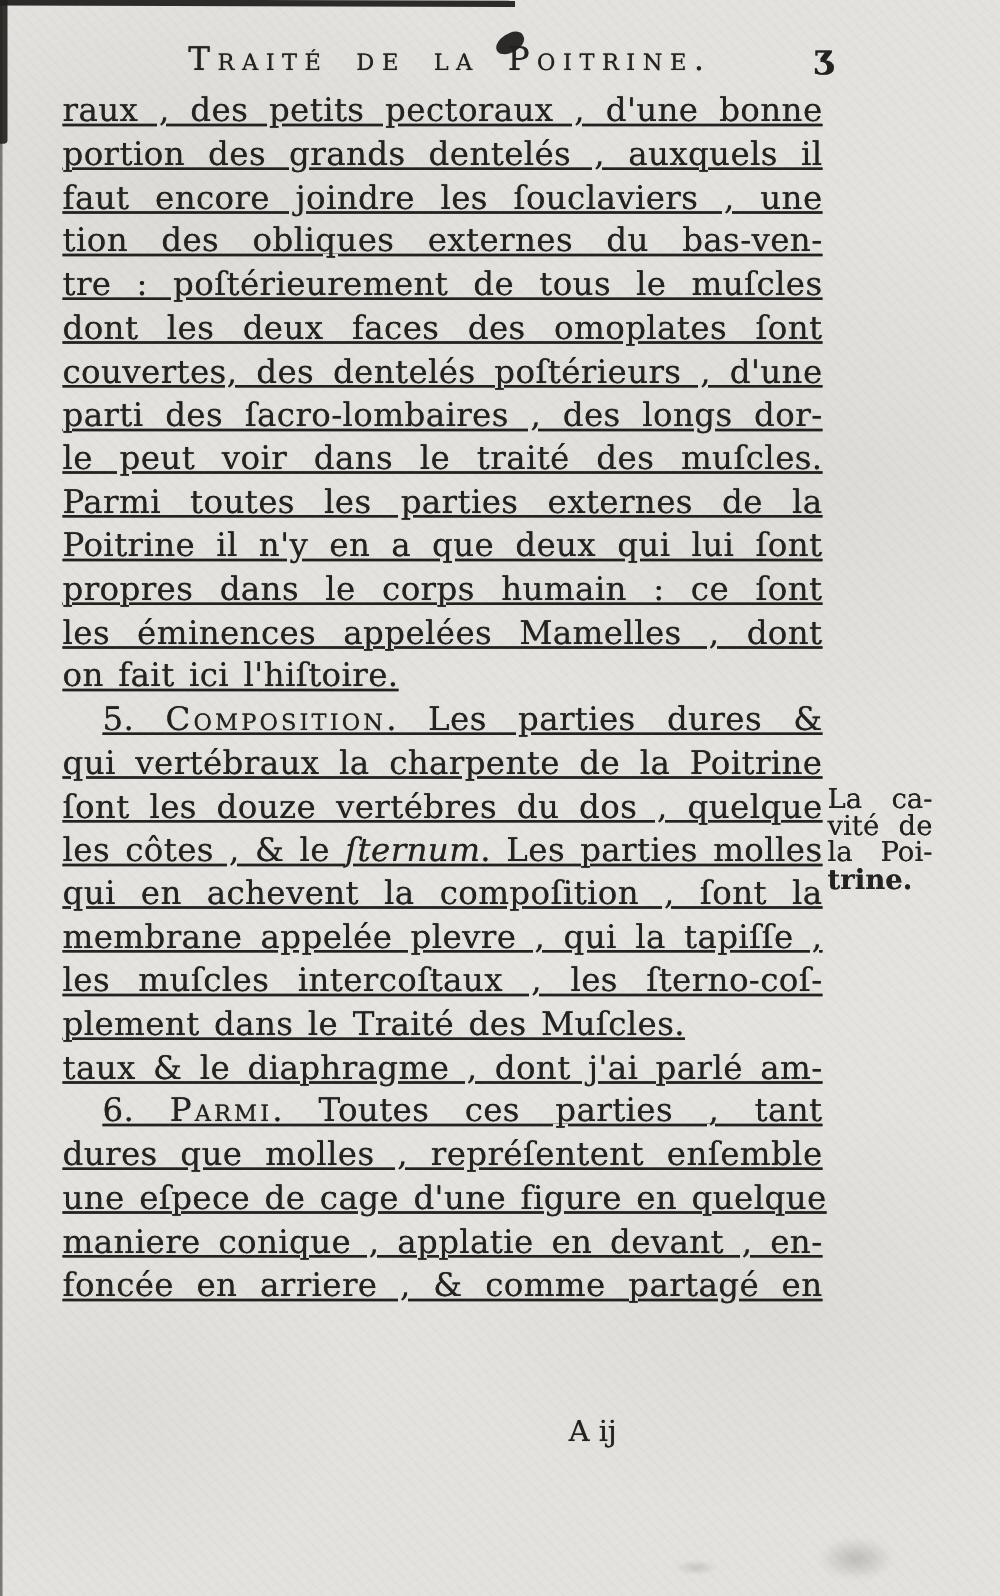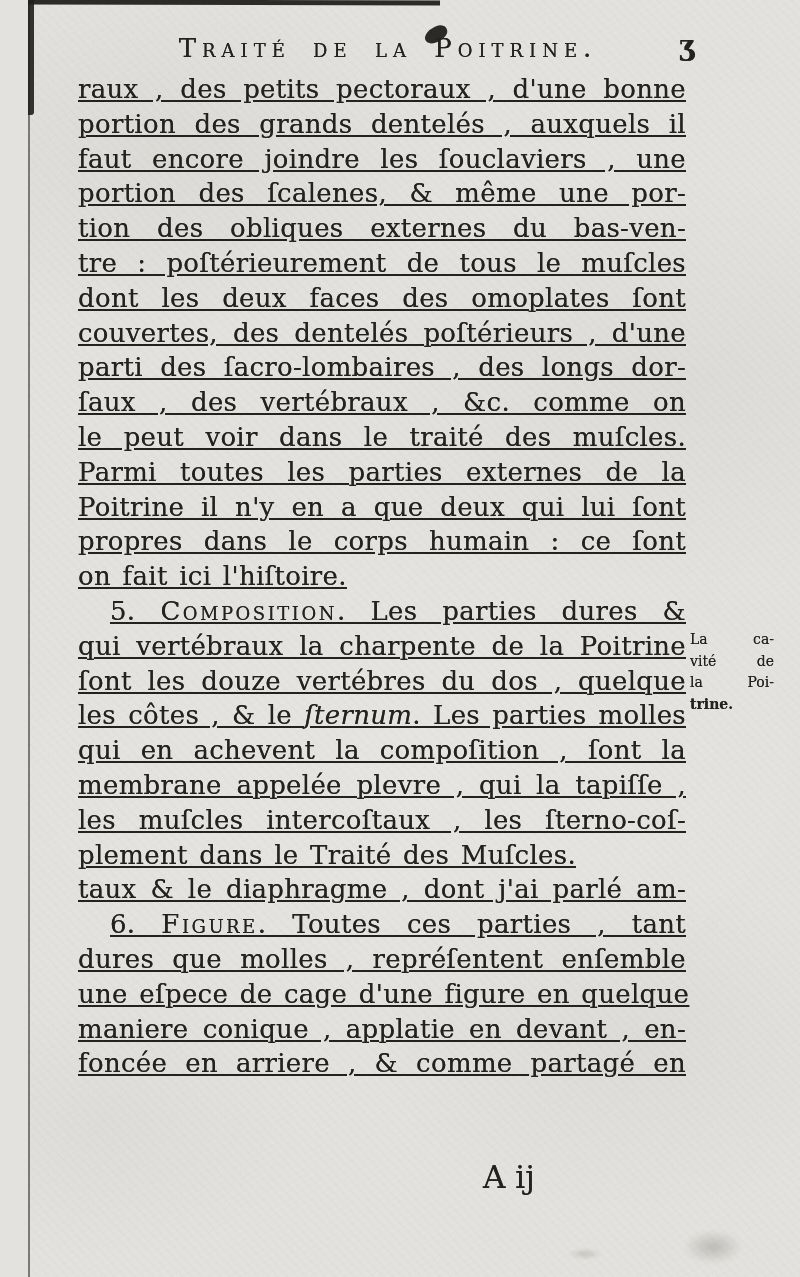--- a/index.html
+++ b/index.html
@@ -14,21 +14,20 @@
     background-color:var(--paper,#e3e2de);
     background-image:
       radial-gradient(ellipse 420px 260px at 18% 12%, rgba(120,118,110,.07), transparent 70%),
       radial-gradient(ellipse 500px 300px at 85% 30%, rgba(120,118,110,.06), transparent 70%),
       radial-gradient(ellipse 600px 380px at 50% 60%, rgba(255,255,255,.10), transparent 75%),
       radial-gradient(ellipse 380px 240px at 78% 82%, rgba(120,118,110,.06), transparent 70%),
       radial-gradient(ellipse 300px 200px at 10% 88%, rgba(120,118,110,.05), transparent 70%),
       repeating-linear-gradient(47deg, rgba(110,108,100,.022) 0 2px, transparent 2px 7px),
       repeating-linear-gradient(-31deg, rgba(110,108,100,.018) 0 1px, transparent 1px 6px);
     color:var(--ink,#232220);
-    margin-left:28px;
   }
   
   .edge-top{position:absolute;left:0;top:0;width:412px;height:5px;background:#1c1b19;transform:skewY(.15deg);opacity:.92;}
   .edge-left-hair{position:absolute;left:0;top:0;width:2px;height:1277px;background:#44423e;opacity:.65;}
   .edge-left-top{position:absolute;left:0;top:0;width:6px;height:115px;background:#201f1d;opacity:.9;border-radius:0 0 3px 0;}
   .ink-blob{position:absolute;left:396px;top:27px;width:24px;height:15px;background:#171614;border-radius:60% 40% 55% 45%;transform:rotate(-24deg);opacity:.9;}
   .smudge{position:absolute;left:655px;top:1230px;width:60px;height:34px;background:radial-gradient(ellipse at center, rgba(90,88,82,.28), transparent 70%);filter:blur(2px);}
   .foxing{position:absolute;left:540px;top:1248px;width:34px;height:12px;background:radial-gradient(ellipse at center, rgba(100,96,88,.22), transparent 70%);filter:blur(1px);}
 
   
@@ -53,30 +52,30 @@
     text-decoration:underline;
   }
   .line.nojust{text-align:right;text-align-last:left;}
   .line.indent{padding-left:32px;}
   .sc{font-variant:small-caps;letter-spacing:2.5px;}
   .it{font-style:italic;}
 
   
   .margin-note{
     position:absolute;left:662px;top:629px;width:84px;
-    font-size:14px;line-height:21.5px;
+    font-size:22px;line-height:21.5px;
     text-shadow:0 0 .4px rgba(25,22,20,.7);
   }
   .margin-note .mline{text-align:justify;text-align-last:justify;white-space:nowrap;}
   .margin-note .mline:last-child{text-align-last:left;font-weight:bold;}
 
   
   .signature{
-    position:absolute;left:50px;top:1160px;width:608px;
-    font-size:31px;line-height:34px;padding-left:405px;box-sizing:border-box;
+    position:absolute;left:50px;top:1129px;width:608px;
+    font-size:23px;line-height:34px;padding-left:405px;box-sizing:border-box;
     text-shadow:0 0 .55px rgba(25,22,20,.72);
   }
 </style>
 </head>
 <body>
 
 <div class="page">
 
   <div class="edge-top"></div>
   <div class="edge-left-hair"></div>
@@ -87,42 +86,41 @@
 
   <div class="header">
     <span class="running-title">Traité de la Poitrine.</span>
   </div>
   <span class="pagenum">ʒ</span>
 
   <div class="text-block">
       <div class="line"><span>raux , des petits pectoraux , d'une bonne</span></div>
       <div class="line"><span>portion des grands dentelés , auxquels il</span></div>
       <div class="line"><span>faut encore joindre les ſouclaviers , une</span></div>
-      <div class="line"><span>portion des ſcalenes, &amp; même une por-</span></div>
       <div class="line"><span>tion des obliques externes du bas-ven-</span></div>
       <div class="line"><span>tre : poſtérieurement de tous le muſcles</span></div>
       <div class="line"><span>dont les deux faces des omoplates ſont</span></div>
       <div class="line"><span>couvertes, des dentelés poſtérieurs , d'une</span></div>
       <div class="line"><span>parti des ſacro-lombaires , des longs dor-</span></div>
-      <div class="line"><span>ſaux , des vertébraux , &amp;c. comme on</span></div>
       <div class="line"><span>le peut voir dans le traité des muſcles.</span></div>
       <div class="line"><span>Parmi toutes les parties externes de la</span></div>
       <div class="line"><span>Poitrine il n'y en a que deux qui lui ſont</span></div>
       <div class="line"><span>propres dans le corps humain : ce ſont</span></div>
+      <div class="line"><span>les éminences appelées Mamelles , dont</span></div>
       <div class="line nojust"><span>on fait ici l'hiſtoire.</span></div>
       <div class="line indent"><span>5. </span><span class="sc">Composition</span><span>. Les parties dures &amp;</span></div>
       <div class="line"><span>qui vertébraux la charpente de la Poitrine</span></div>
       <div class="line"><span>ſont les douze vertébres du dos , quelque</span></div>
       <div class="line"><span>les côtes , &amp; le </span><span class="it">ſternum</span><span>. Les parties molles</span></div>
       <div class="line"><span>qui en achevent la compoſition , ſont la</span></div>
       <div class="line"><span>membrane appelée plevre , qui la tapiſſe ,</span></div>
       <div class="line"><span>les muſcles intercoſtaux , les ſterno-coſ-</span></div>
       <div class="line nojust"><span>plement dans le Traité des Muſcles.</span></div>
       <div class="line"><span>taux &amp; le diaphragme , dont j'ai parlé am-</span></div>
-      <div class="line indent"><span>6. </span><span class="sc">Figure</span><span>. Toutes ces parties , tant</span></div>
+      <div class="line indent"><span>6. </span><span class="sc">Parmi</span><span>. Toutes ces parties , tant</span></div>
       <div class="line"><span>dures que molles , repréſentent enſemble</span></div>
       <div class="line"><span>une eſpece de cage d'une figure en quelque</span></div>
       <div class="line"><span>maniere conique , applatie en devant , en-</span></div>
       <div class="line"><span>foncée en arriere , &amp; comme partagé en</span></div>
     </div>
 
   <div class="margin-note">
     <div class="mline">La ca-</div>
     <div class="mline">vité de</div>
     <div class="mline">la Poi-</div>

